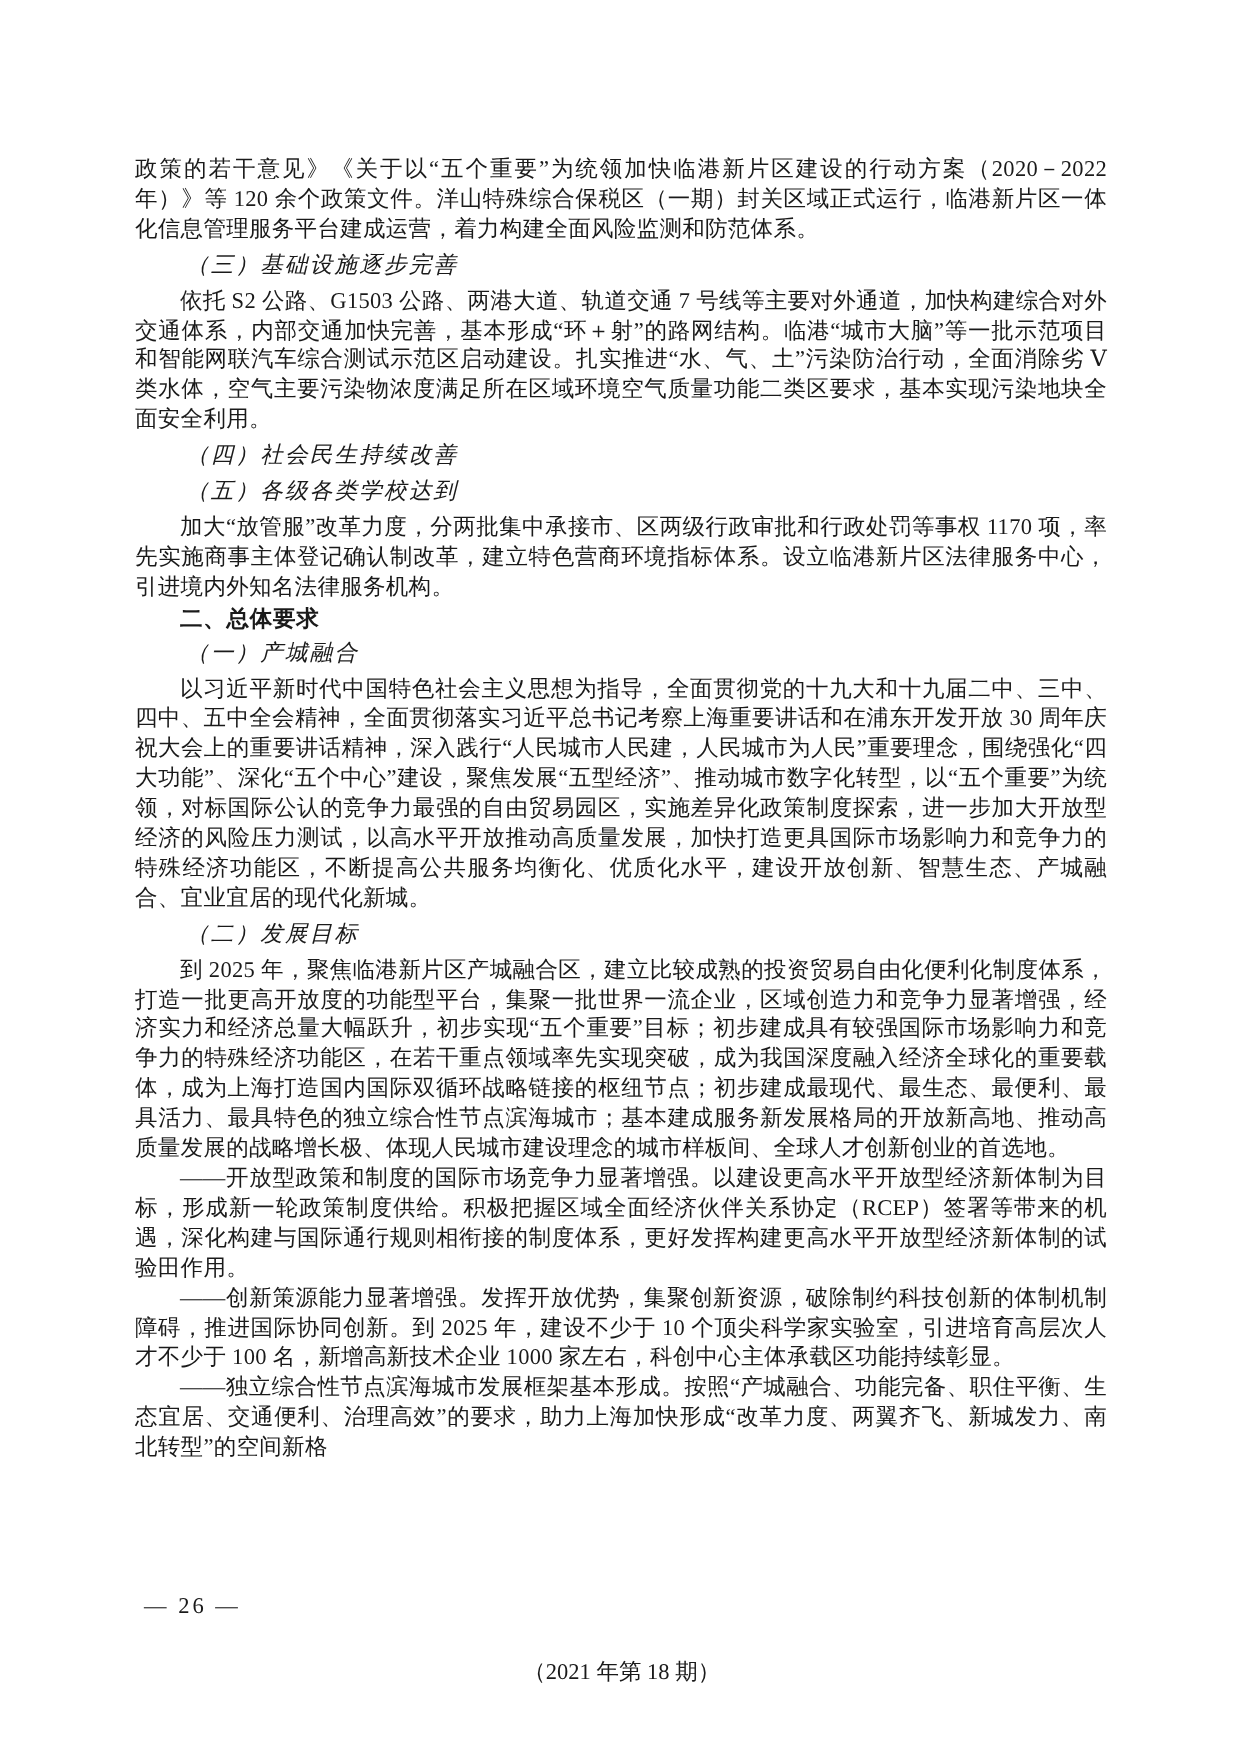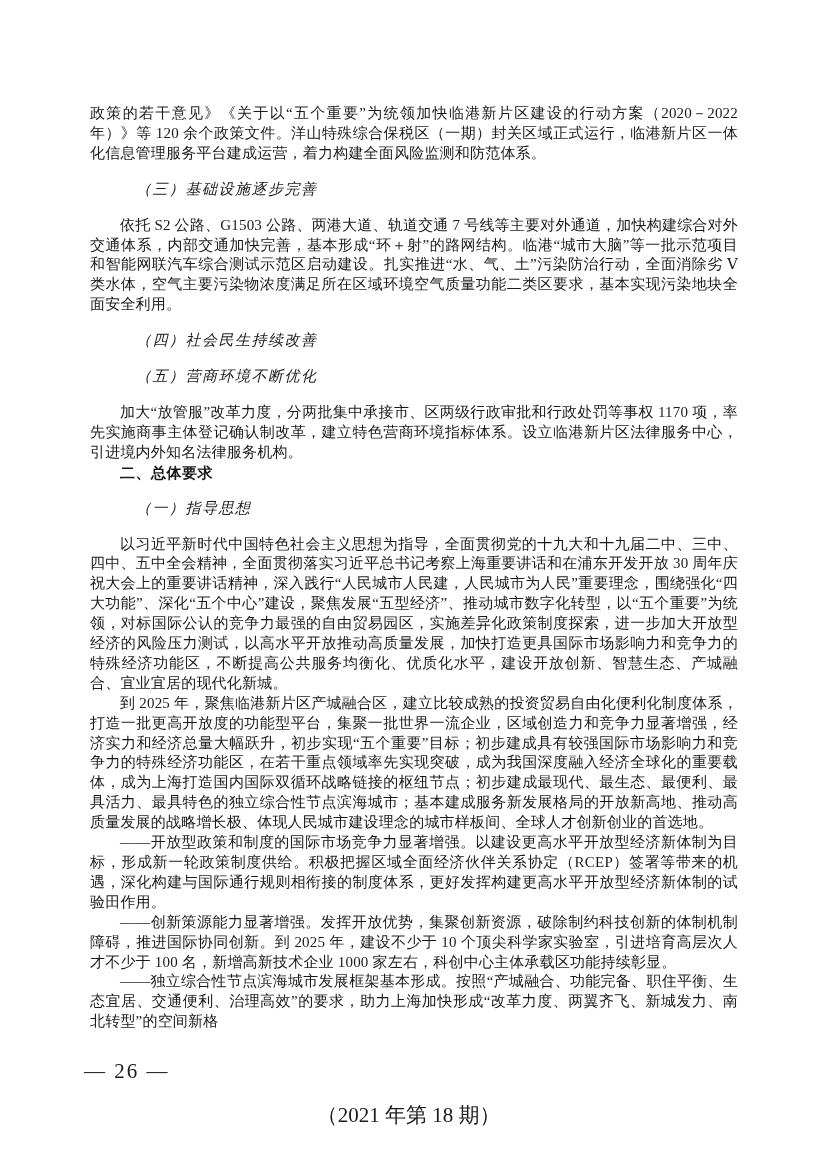--- a/index.html
+++ b/index.html
@@ -28,44 +28,44 @@
     line-height: 19.9px;
     text-align: justify;
     text-justify: inter-character;
     text-indent: 2em;
     letter-spacing: 0.2px;
   }
   .par.no-indent {
     text-indent: 0;
   }
   .sub-heading {
-    margin: 16px;
+    margin: 4px;
     font-size: 15px;
     line-height: 19.9px;
     text-indent: 2em;
     font-style: italic;
     letter-spacing: 1.5px;
     font-family: "Liberation Serif", "DejaVu Serif", serif;
   }
   .main-heading {
     margin: 0;
     font-size: 15px;
     line-height: 19.9px;
     text-indent: 2em;
     font-weight: 700;
     letter-spacing: 0.5px;
     font-family: "Liberation Sans", "DejaVu Sans", sans-serif;
   }
   .footer {
     position: absolute;
-    left: 80px;
+    left: 92px;
     right: 90px;
     top: 1060px;
     height: 22px;
-    font-size: 21px;
+    font-size: 15px;
     line-height: 22px;
   }
   .footer .page-num {
     position: absolute;
     left: 4px;
     top: 0;
     letter-spacing: 2px;
   }
   .footer .issue {
     display: block;
@@ -76,25 +76,26 @@
 </style>
 </head>
 <body>
 
 <div class="page">
   <div class="content">
     <p class="par no-indent">政策的若干意见》《关于以“五个重要”为统领加快临港新片区建设的行动方案（2020－2022 年）》等 120 余个政策文件。洋山特殊综合保税区（一期）封关区域正式运行，临港新片区一体化信息管理服务平台建成运营，着力构建全面风险监测和防范体系。</p>
     <p class="sub-heading">（三）基础设施逐步完善</p>
     <p class="par">依托 S2 公路、G1503 公路、两港大道、轨道交通 7 号线等主要对外通道，加快构建综合对外交通体系，内部交通加快完善，基本形成“环＋射”的路网结构。临港“城市大脑”等一批示范项目和智能网联汽车综合测试示范区启动建设。扎实推进“水、气、土”污染防治行动，全面消除劣 Ⅴ 类水体，空气主要污染物浓度满足所在区域环境空气质量功能二类区要求，基本实现污染地块全面安全利用。</p>
     <p class="sub-heading">（四）社会民生持续改善</p>
-    <p class="sub-heading">（五）营商环境不断优化</p>
+    <p class="sub-heading">（五）各级各类学校达到</p>
     <p class="par">加大“放管服”改革力度，分两批集中承接市、区两级行政审批和行政处罚等事权 1170 项，率先实施商事主体登记确认制改革，建立特色营商环境指标体系。设立临港新片区法律服务中心，引进境内外知名法律服务机构。</p>
     <p class="main-heading">二、总体要求</p>
-    <p class="sub-heading">（一）指导思想</p>
+    <p class="sub-heading">（一）产城融合</p>
     <p class="par">以习近平新时代中国特色社会主义思想为指导，全面贯彻党的十九大和十九届二中、三中、四中、五中全会精神，全面贯彻落实习近平总书记考察上海重要讲话和在浦东开发开放 30 周年庆祝大会上的重要讲话精神，深入践行“人民城市人民建，人民城市为人民”重要理念，围绕强化“四大功能”、深化“五个中心”建设，聚焦发展“五型经济”、推动城市数字化转型，以“五个重要”为统领，对标国际公认的竞争力最强的自由贸易园区，实施差异化政策制度探索，进一步加大开放型经济的风险压力测试，以高水平开放推动高质量发展，加快打造更具国际市场影响力和竞争力的特殊经济功能区，不断提高公共服务均衡化、优质化水平，建设开放创新、智慧生态、产城融合、宜业宜居的现代化新城。</p>
+    <p class="sub-heading">（二）发展目标</p>
     <p class="par">到 2025 年，聚焦临港新片区产城融合区，建立比较成熟的投资贸易自由化便利化制度体系，打造一批更高开放度的功能型平台，集聚一批世界一流企业，区域创造力和竞争力显著增强，经济实力和经济总量大幅跃升，初步实现“五个重要”目标；初步建成具有较强国际市场影响力和竞争力的特殊经济功能区，在若干重点领域率先实现突破，成为我国深度融入经济全球化的重要载体，成为上海打造国内国际双循环战略链接的枢纽节点；初步建成最现代、最生态、最便利、最具活力、最具特色的独立综合性节点滨海城市；基本建成服务新发展格局的开放新高地、推动高质量发展的战略增长极、体现人民城市建设理念的城市样板间、全球人才创新创业的首选地。</p>
     <p class="par">——开放型政策和制度的国际市场竞争力显著增强。以建设更高水平开放型经济新体制为目标，形成新一轮政策制度供给。积极把握区域全面经济伙伴关系协定（RCEP）签署等带来的机遇，深化构建与国际通行规则相衔接的制度体系，更好发挥构建更高水平开放型经济新体制的试验田作用。</p>
     <p class="par">——创新策源能力显著增强。发挥开放优势，集聚创新资源，破除制约科技创新的体制机制障碍，推进国际协同创新。到 2025 年，建设不少于 10 个顶尖科学家实验室，引进培育高层次人才不少于 100 名，新增高新技术企业 1000 家左右，科创中心主体承载区功能持续彰显。</p>
     <p class="par">——独立综合性节点滨海城市发展框架基本形成。按照“产城融合、功能完备、职住平衡、生态宜居、交通便利、治理高效”的要求，助力上海加快形成“改革力度、两翼齐飞、新城发力、南北转型”的空间新格</p>
   </div>
   <div class="footer">
     <span class="page-num">—  26  —</span>
     <span class="issue">（2021 年第 18 期）</span>
   </div>
 </div>

